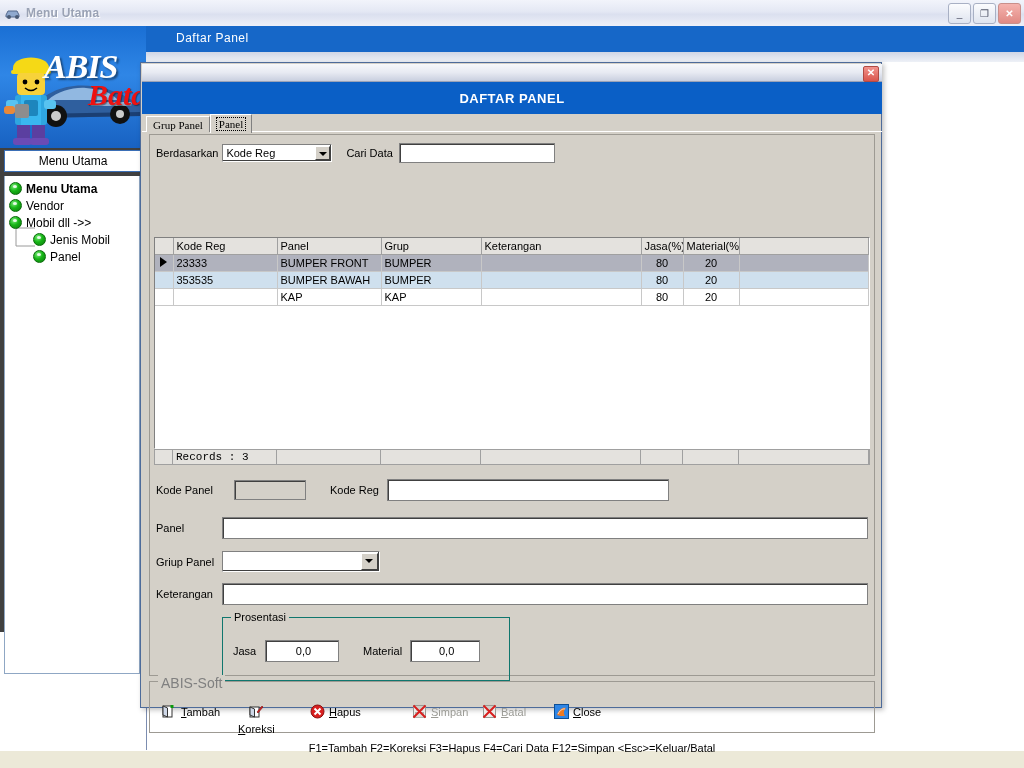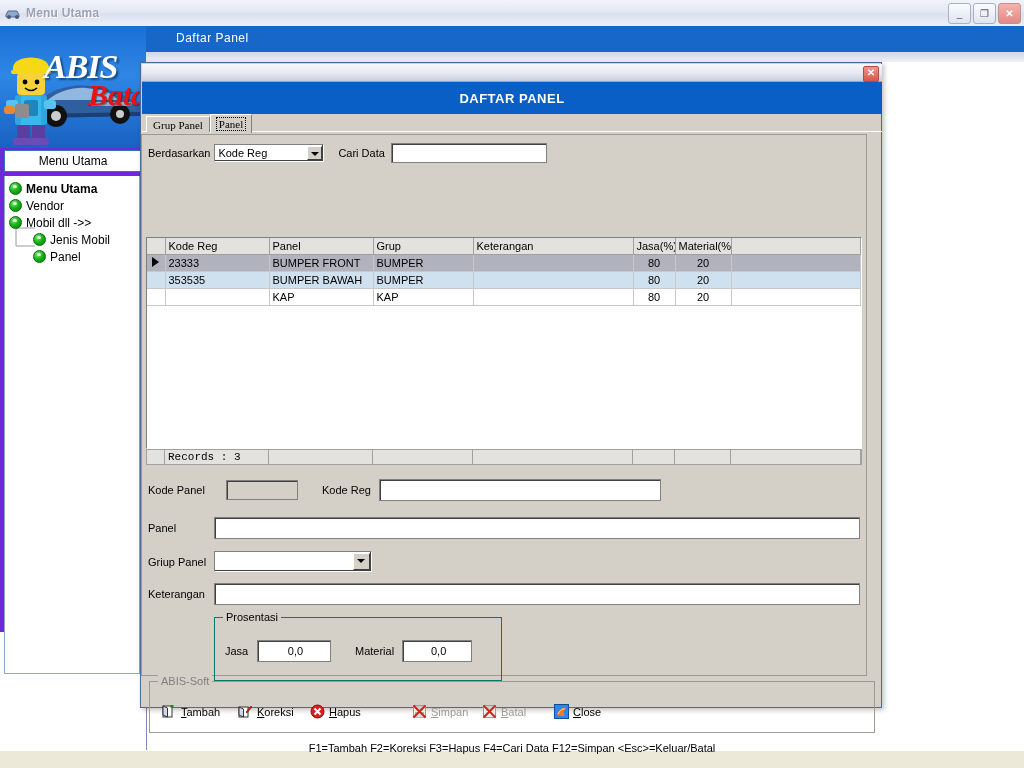--- a/index.html
+++ b/index.html
@@ -45,21 +45,21 @@
   
   .mdi-menu{
     position:absolute;right:6px;top:52px;
     display:flex;gap:22px;font-weight:bold;font-size:12px;color:#000;
   }
   .mdi-menu span{white-space:nowrap;}
 
   
   #left-panel{
     position:absolute;left:0;top:26px;width:146px;height:606px;
-    background:#6d28d9;
+    background:#404040;
   }
   .logo-banner{
     position:absolute;left:0;top:0;width:146px;height:122px;
     background:linear-gradient(to bottom,#1a6fd4 0%,#2f86e6 40%,#1862c2 100%);
     overflow:hidden;
   }
   .logo-text{
     position:absolute;left:44px;top:22px;
     font-family:"Liberation Serif",serif;font-style:italic;font-weight:bold;
     font-size:34px;color:#ffffff;text-shadow:2px 2px 2px rgba(0,0,0,.45);
@@ -171,21 +171,21 @@
     box-sizing:border-box;
   }
   .tab.active{
     top:0;height:19px;z-index:3;background:#d4d0c8;
   }
   .tab.active .tab-focus{
     border:1px dotted #000;padding:0 2px;
   }
 
   .dlg-body{
-    position:absolute;left:0;top:71px;width:726px;height:542px;
+    position:absolute;left:8px;top:71px;width:726px;height:542px;
     background:#d4d0c8;border:1px solid #9d9a93;
     box-sizing:border-box;
     padding-left:28px;
   }
   .search-row{
     position:absolute;left:6px;top:8px;display:flex;align-items:center;
   }
   .lbl{font-size:11px;color:#000;}
   .combo{
     width:110px;height:18px;background:#ffffff;
@@ -260,21 +260,21 @@
     position:absolute;left:8px;top:-7px;background:#d4d0c8;padding:0 3px;font-size:11px;color:#000;
   }
 
   
   .btn-group{
     position:absolute;left:8px;top:618px;width:726px;height:52px;
     border:1px solid #9d9a93;box-sizing:border-box;
   }
   .btn-group .legend{
     position:absolute;left:8px;top:-7px;background:#d4d0c8;padding:0 3px;
-    font-size:11px;color:#808080;
+    font-size:14px;color:#808080;
   }
   .tbtn{
     position:absolute;top:22px;display:flex;align-items:center;gap:4px;
     font-size:11px;color:#000;cursor:default;
   }
   .tbtn.disabled{color:#9a9a94;}
   .ico{width:15px;height:15px;flex:none;position:relative;}
 
   .hint{
     position:absolute;left:1px;top:676px;width:740px;height:18px;
@@ -536,21 +536,21 @@
         <span class="ico">
           <svg width="15" height="15" viewBox="0 0 15 15">
             <rect x="1" y="2" width="9" height="11" fill="#fff" stroke="#333"></rect>
             <path d="M1 2 L5.5 4 L5.5 13 L1 11 Z" fill="#cfd8e8" stroke="#333"></path>
             <path d="M10 1 L10 4 M8.5 2.5 L11.5 2.5" stroke="#0a9a0a" stroke-width="3"></path>
           </svg>
         </span>
         <span><u>T</u><span>ambah</span></span>
       </span>
 
-      <span class="tbtn" style="left:88px;">
+      <span class="tbtn" style="left:88px;flex-direction:column;">
         <span class="ico">
           <svg width="15" height="15" viewBox="0 0 15 15">
             <rect x="1" y="3" width="9" height="10" fill="#fff" stroke="#333"></rect>
             <path d="M1 3 L5.5 5 L5.5 13 L1 11 Z" fill="#cfd8e8" stroke="#333"></path>
             <path d="M8 8 L13 2 L14 3 L9 9 Z" fill="#d81f1f" stroke="#7a1010" stroke-width=".6"></path>
           </svg>
         </span>
         <span><u>K</u><span>oreksi</span></span>
       </span>
 

